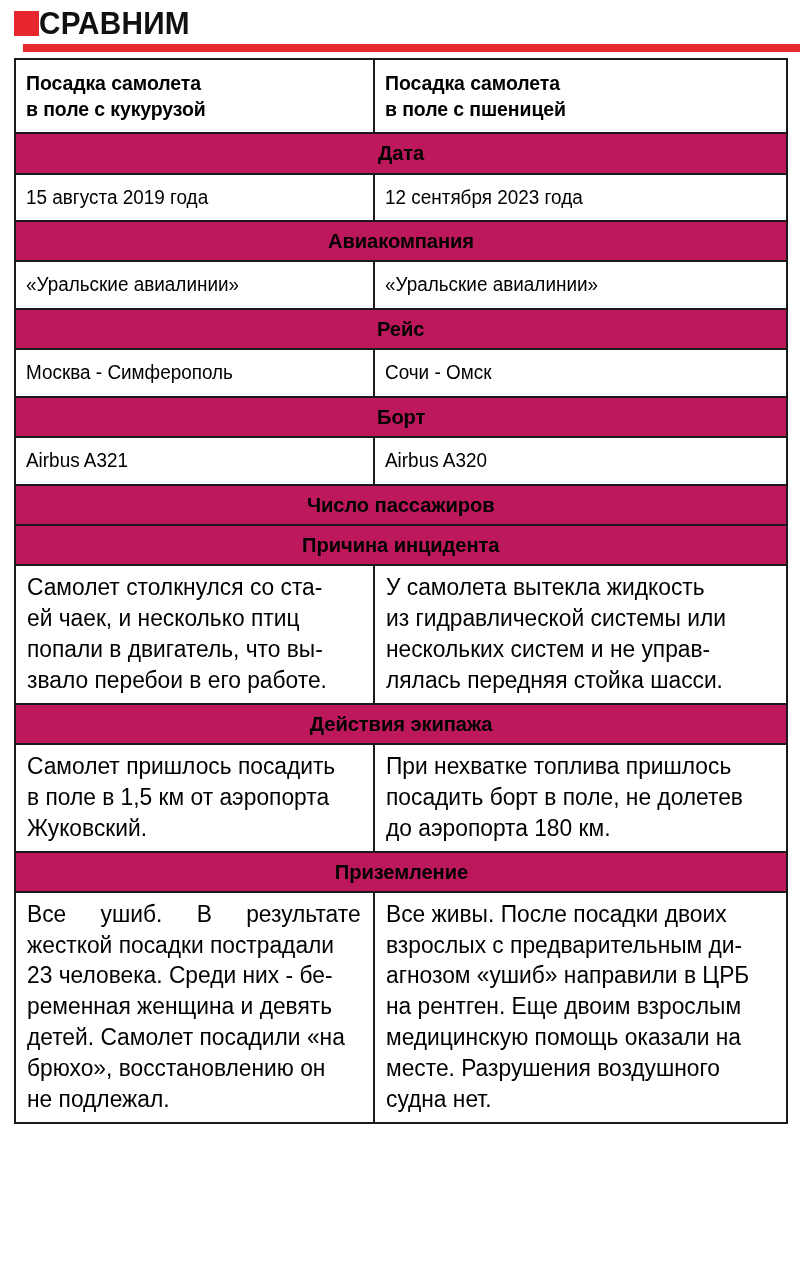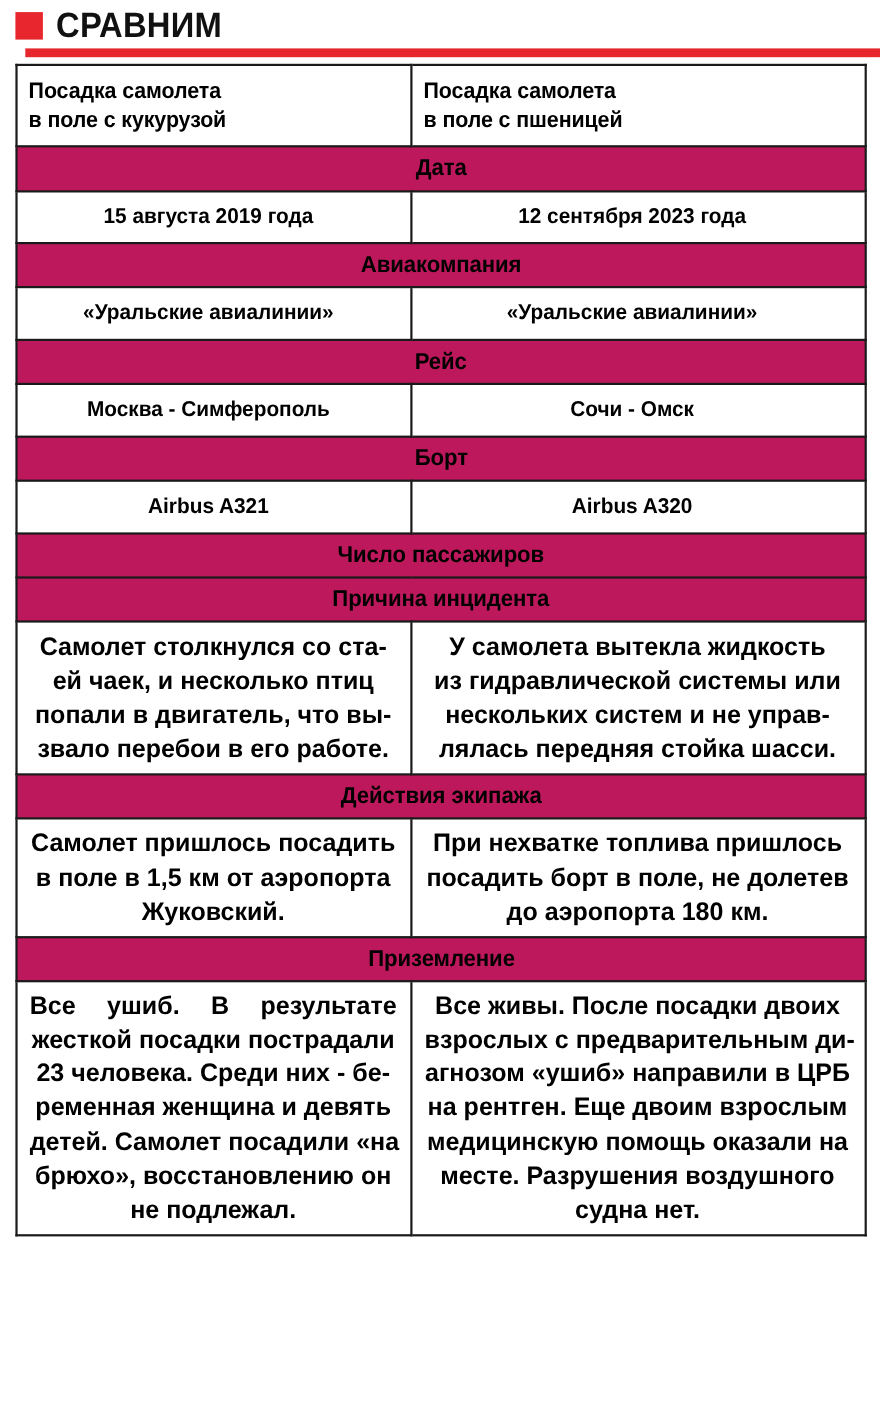--- a/index.html
+++ b/index.html
@@ -29,21 +29,20 @@
     position: absolute;
     left: 14px;
     top: 6px;
     width: 772px;
     height: 46px;
   }
   .title-row {
     display: flex;
     align-items: center;
     height: 34px;
-    gap: 12px;
   }
   .title-marker {
     width: 25px;
     height: 25px;
     background: #e8262d;
     flex: 0 0 auto;
   }
   .title-text {
     font-family: "Liberation Sans", "DejaVu Sans", sans-serif;
     font-weight: bold;
@@ -113,22 +112,21 @@
     letter-spacing: -0.1px;
     display: inline-block;
     transform: scaleX(0.96);
   }
 
   
   .data-cell {
     padding: 8px 10px 9px 11px;
     font-size: 19.5px;
     line-height: 1.32;
-    font-weight: bold;
-    text-align: center;
+    font-weight: normal;
   }
   .data-cell .l {
     display: block;
     white-space: nowrap;
     transform: scaleX(0.97);
     transform-origin: left center;
   }
   
   .data-cell.para {
     padding: 6px 9px 7px 11px;

